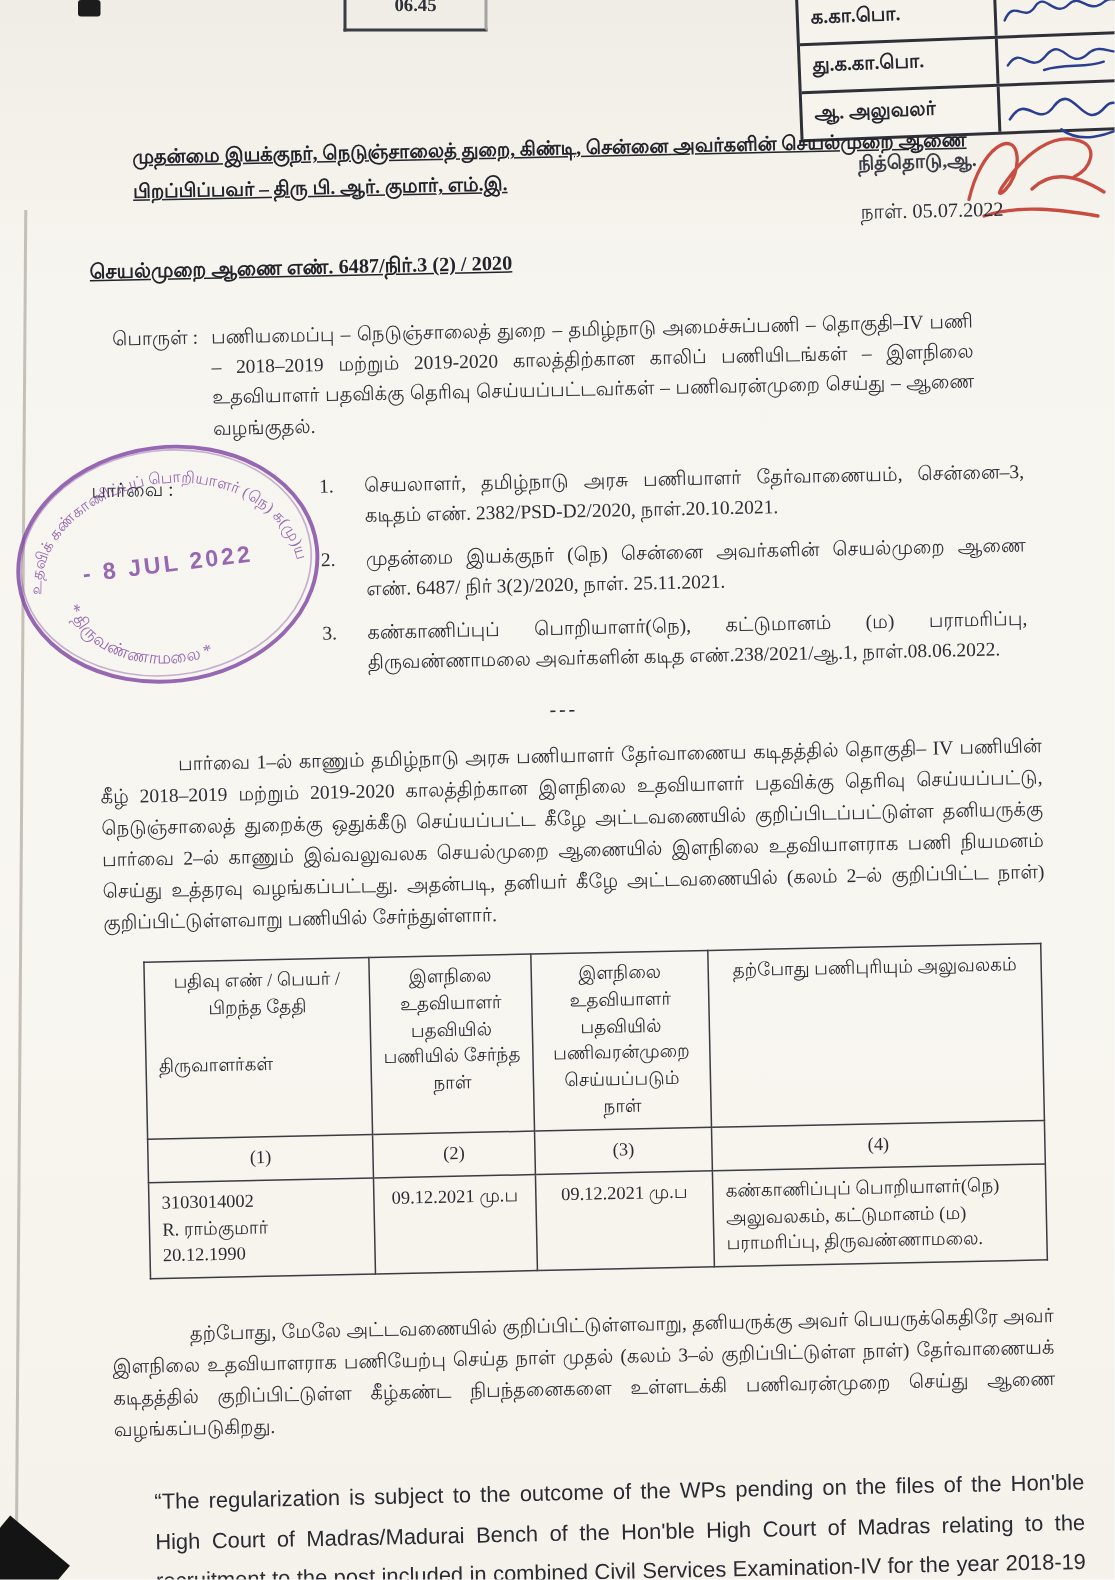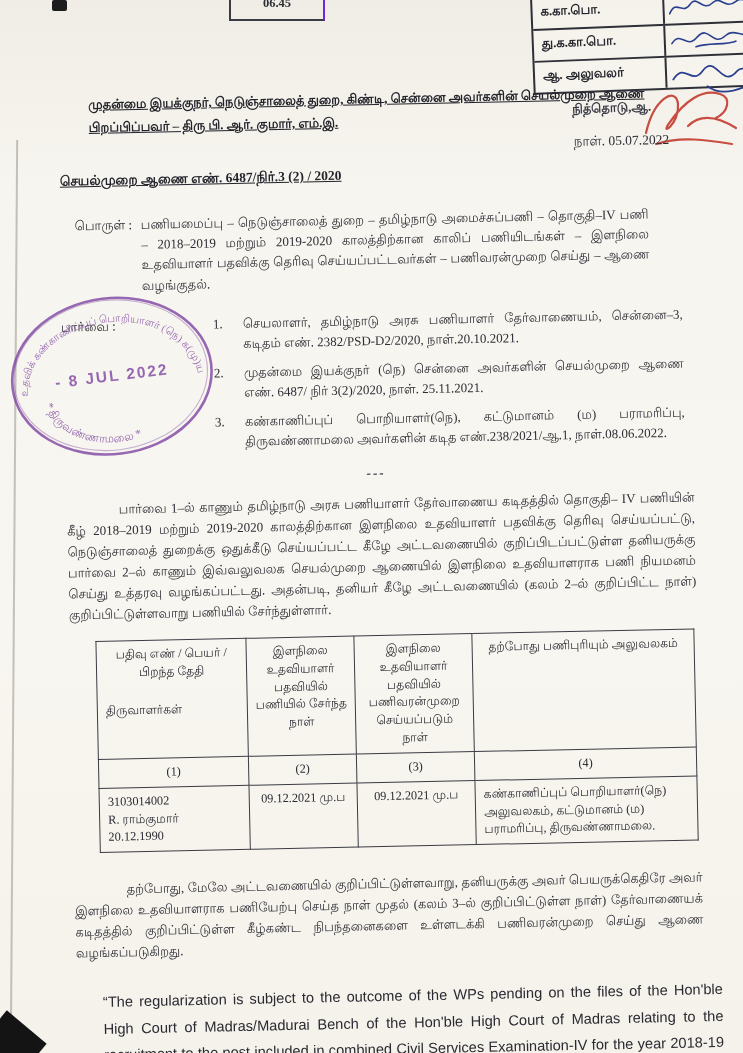--- a/index.html
+++ b/index.html
@@ -41,21 +41,21 @@
   .t-data td{padding-top:10px;padding-bottom:14px;}
   .t-data .cell-left{text-align:left;padding-left:8px;}
   .english{
     margin:26px 0 0 42px;width:620px;text-align:justify;
     font-family:"Liberation Sans","DejaVu Sans",sans-serif;
     font-size:14.6px;line-height:1.8;color:#2a2a32;
   }
   
   .top-box{
     position:absolute;left:229px;top:0;width:92px;height:19px;
-    border-left:2px solid #3b3b44;border-right:2px solid #6d28d9;border-bottom:2.5px solid #3b3b44;
+    border-left:2px solid #3b3b44;border-right:2px solid #a3a3a3;border-bottom:2.5px solid #3b3b44;
     overflow:hidden;
   }
   .top-box span{display:block;text-align:center;font-weight:bold;font-size:12.5px;transform:translateY(-4px);}
   
   .approval{
     position:absolute;left:530px;top:-3px;width:218px;
     transform:rotate(-2.2deg);transform-origin:top left;
     border-top:2px solid #2f2f38;border-left:2px solid #2f2f38;
     background:rgba(250,248,242,.5);
   }

